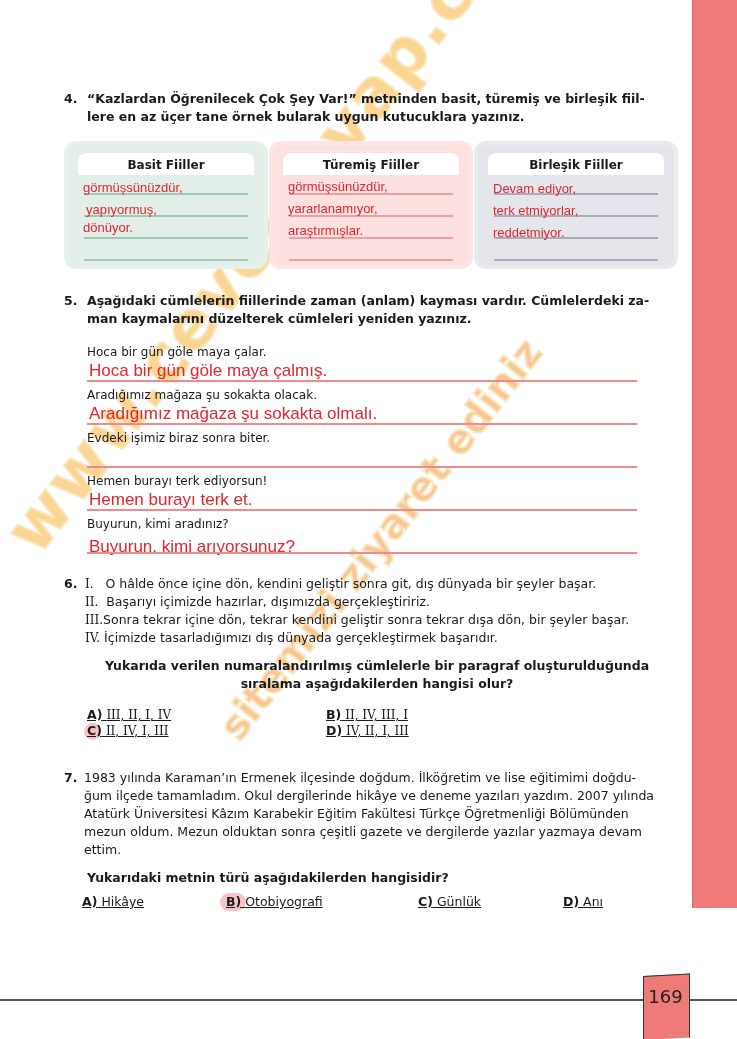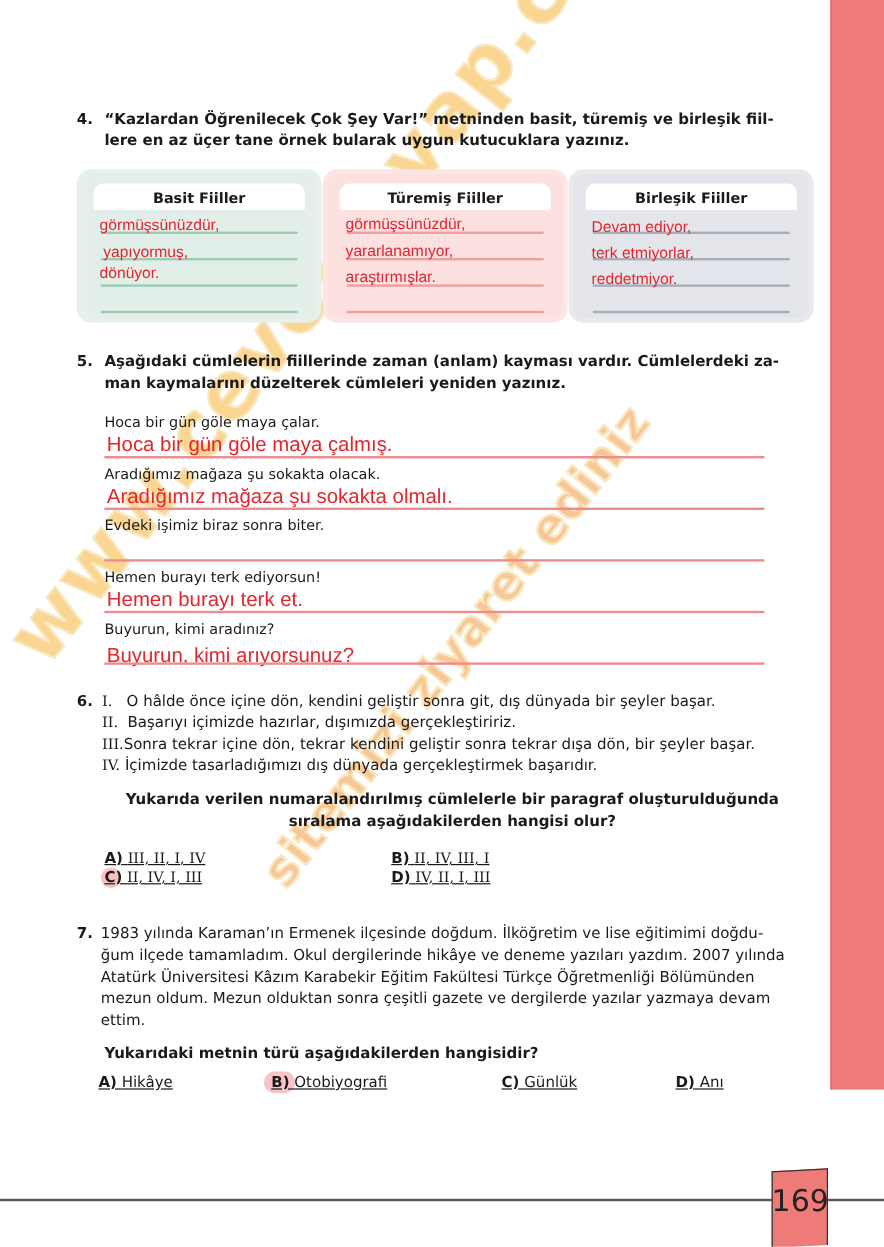--- a/index.html
+++ b/index.html
@@ -46,21 +46,21 @@
   .marked::before{content:"";position:absolute;left:-3px;top:0px;width:17px;height:17px;border-radius:50%;background:rgba(240,120,120,.45);z-index:-1;}
   
   #q7{left:64px;top:769px;width:600px;font-size:12.5px;}
   #q7 .txt{display:block;padding-left:20px;}
   #q7-question{left:87px;top:869px;font-weight:bold;}
   .hl{position:relative;}
   .hl::before{content:"";position:absolute;left:-6px;top:-1px;width:26px;height:18px;border-radius:9px;background:rgba(240,140,140,.5);z-index:-1;}
   
   .footer-line{position:absolute;left:0;top:999px;width:737px;height:2px;background:#555;}
   .page-tab{position:absolute;left:643px;top:976px;width:45px;height:63px;background:#ef7b78;border:1px solid #333;border-bottom:none;transform:skewY(-3deg);transform-origin:left top;}
-  .page-num{position:absolute;left:643px;top:986px;width:45px;text-align:center;font-size:25px;color:#222;font-family:"DejaVu Sans",sans-serif;}
+  .page-num{position:absolute;left:643px;top:986px;width:45px;text-align:center;font-size:18px;color:#222;font-family:"DejaVu Sans",sans-serif;}
   
   .wm{position:absolute;font-family:"DejaVu Sans",sans-serif;font-weight:bold;color:#f7b53a;opacity:.55;
       -webkit-text-stroke:2px #f3d48c;pointer-events:none;white-space:nowrap;}
   #wm1{left:-10px;top:520px;font-size:66px;transform:rotate(-52deg);transform-origin:left top;letter-spacing:2px;}
   #wm2{left:210px;top:720px;font-size:40px;transform:rotate(-52deg);transform-origin:left top;color:#f59b40;}
 </style>
 </head>
 <body>
 
 <div class="side-bar"></div>

